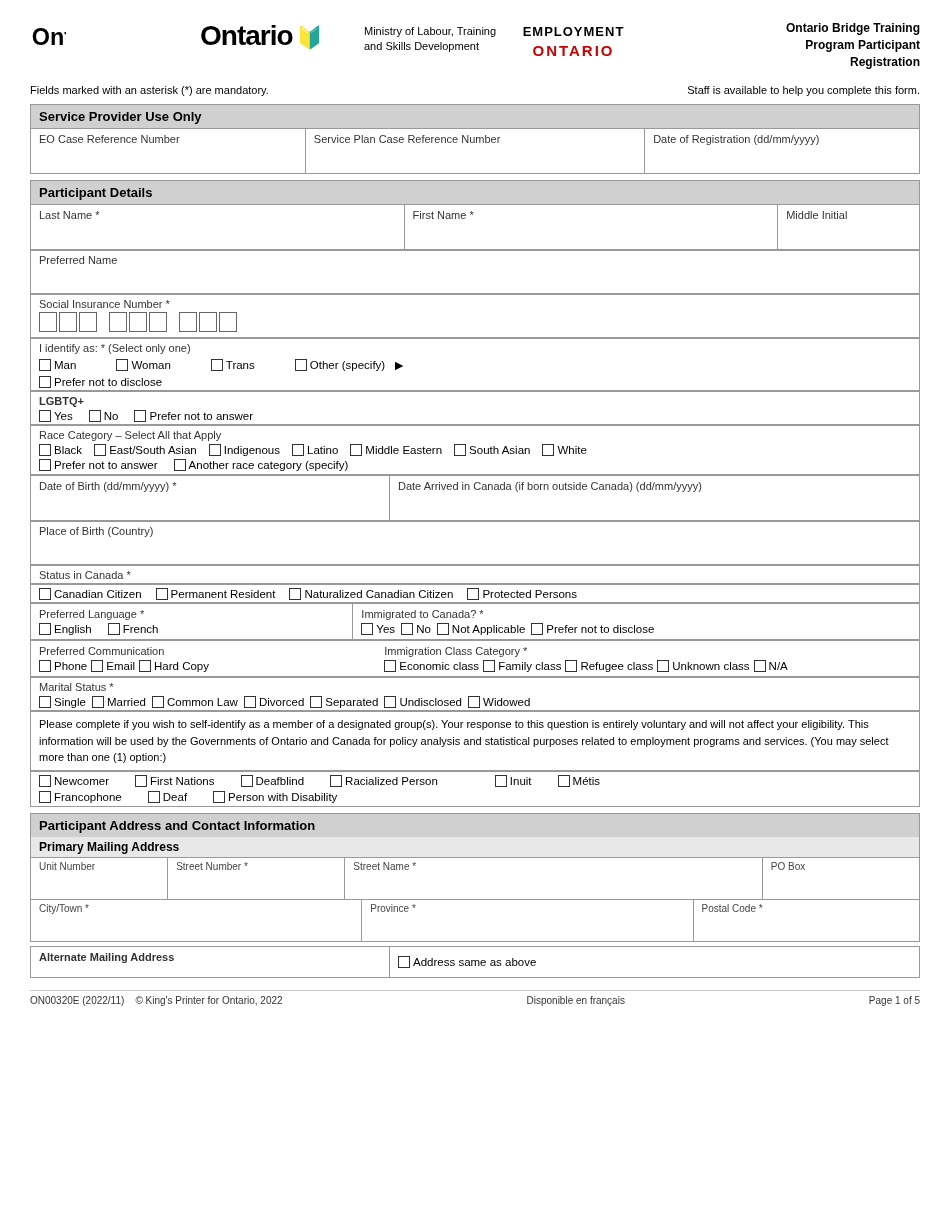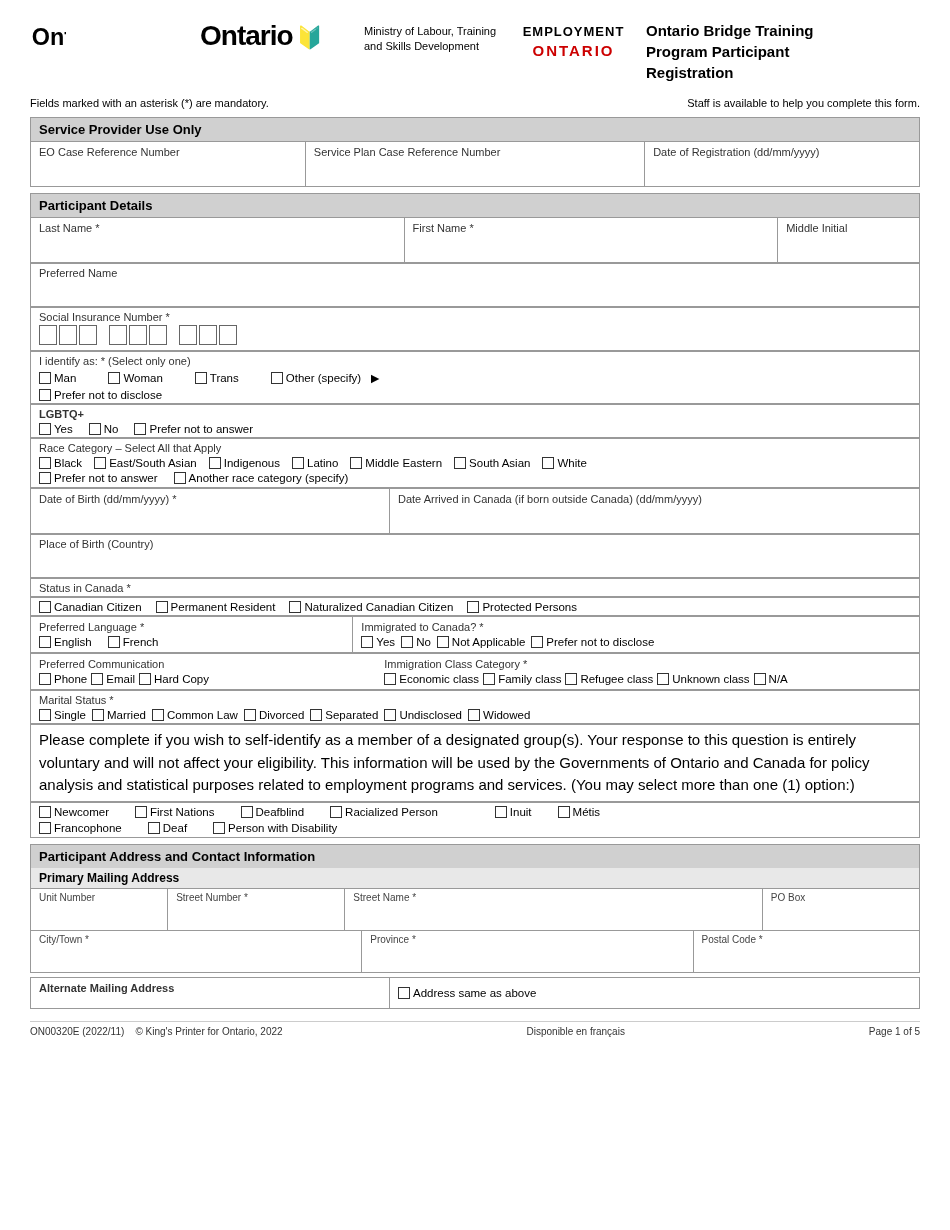--- a/index.html
+++ b/index.html
@@ -41,23 +41,23 @@
       font-size: 11px;
       font-weight: bold;
       text-align: center;
       line-height: 1.3;
       flex: 1;
       padding-top: 4px;
       text-transform: uppercase;
       letter-spacing: 0.5px;
     }
     .form-title {
-      font-size: 15px;
+      font-size: 12px;
       font-weight: bold;
-      text-align: left;
+      text-align: right;
       line-height: 1.4;
       flex: 2;
     }
     
     .info-line {
       display: flex;
       justify-content: space-between;
       font-size: 11px;
       margin-bottom: 8px;
     }
@@ -163,21 +163,21 @@
       font-size: 14px;
       margin: 0 4px;
     }
     .line-extend {
       flex: 1;
       border-bottom: 1px solid #000;
       margin-left: 4px;
       margin-bottom: 2px;
     }
     .notice-text {
-      font-size: 15px;
+      font-size: 11px;
       line-height: 1.5;
       padding: 4px 8px;
       border-left: 1px solid #999;
       border-right: 1px solid #999;
       border-bottom: 1px solid #999;
     }
     .address-row {
       display: flex;
       border-left: 1px solid #999;
       border-right: 1px solid #999;
@@ -281,21 +281,21 @@
     <div class="sin-box"></div>
     <div class="sin-spacer"></div>
     <div class="sin-box"></div>
     <div class="sin-box"></div>
     <div class="sin-box"></div>
   </div>
 </div>
 
 <div class="inline-section" style="border-top:1px solid #999; padding-bottom:2px;">
   <div class="field-label">I identify as: * (Select only one)</div>
-  <div style="display:flex; align-items:center; flex-wrap:wrap; gap:12px; margin-top:3px;">
+  <div style="display:flex; align-items:center; flex-wrap:wrap; gap:20px; margin-top:3px;">
     <div class="checkbox-item">
       <span class="cb"></span>
       <span>Man</span>
     </div>
     <div class="checkbox-item" style="margin-left:20px;">
       <span class="cb"></span>
       <span>Woman</span>
     </div>
     <div class="checkbox-item" style="margin-left:20px;">
       <span class="cb"></span>

